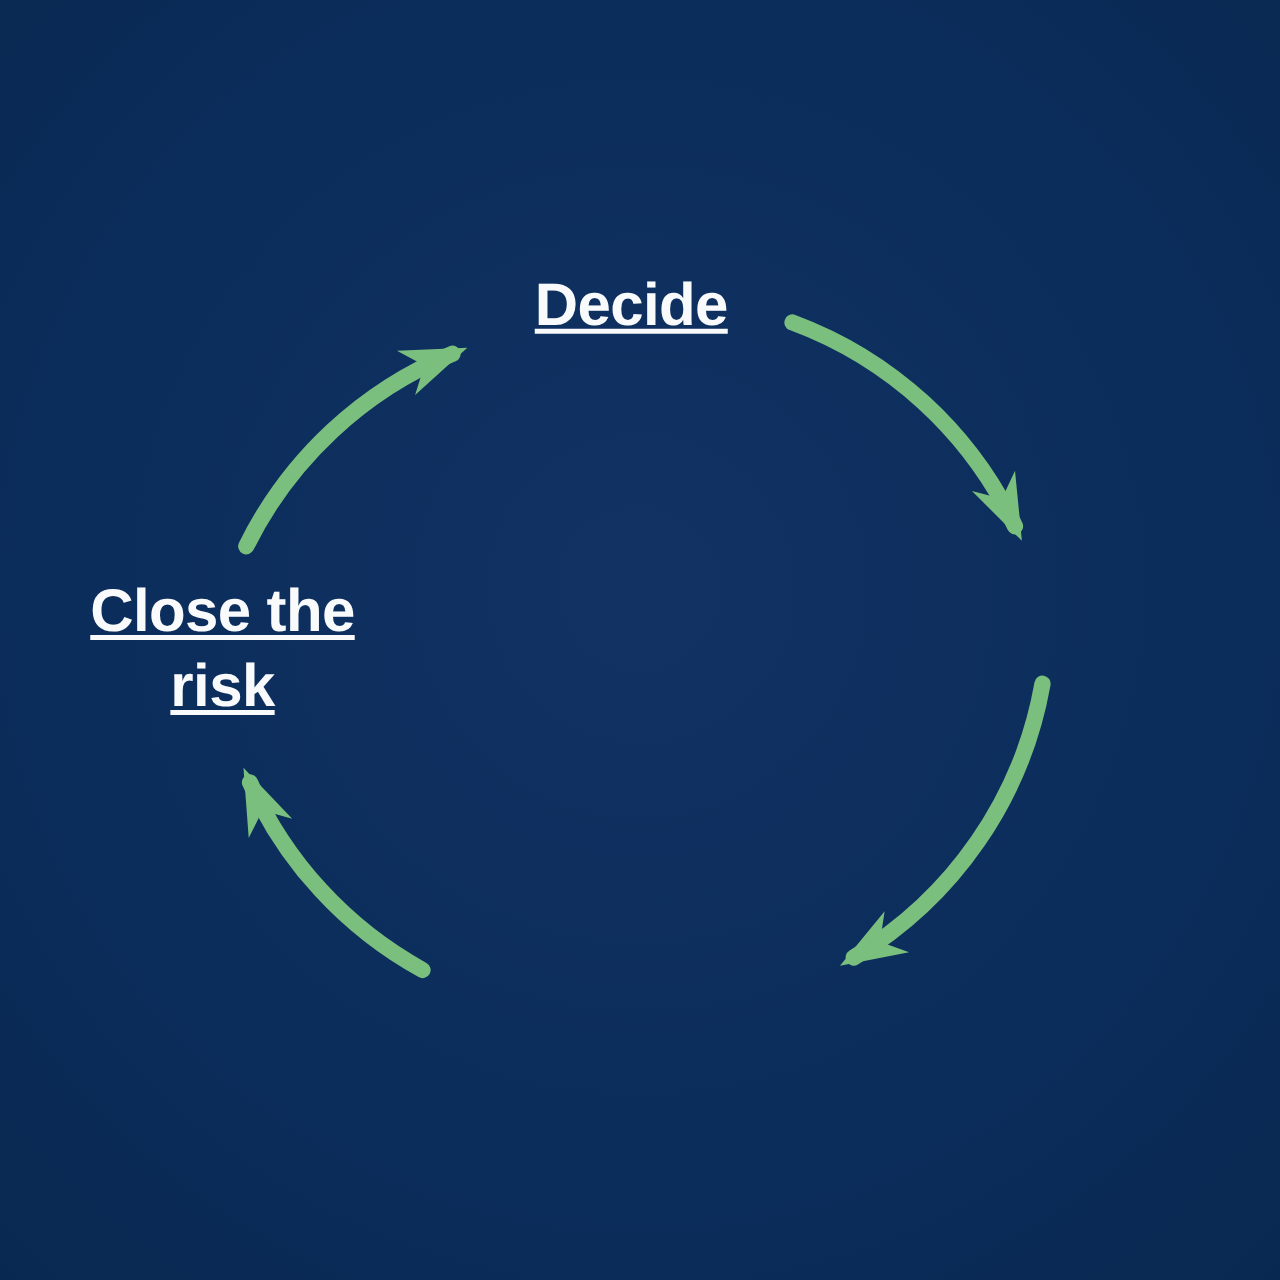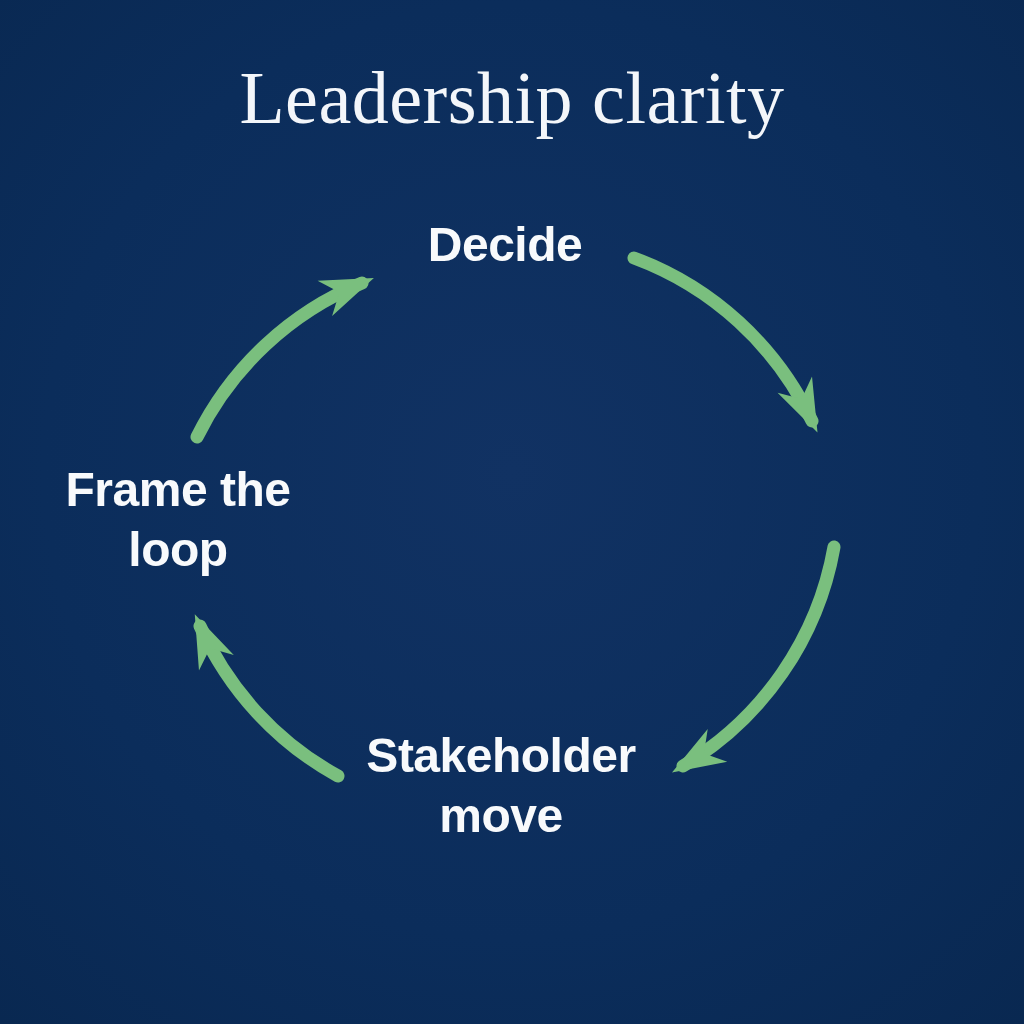--- a/index.html
+++ b/index.html
@@ -50,49 +50,48 @@
   .arrowhead-shape { fill: var(--arrow-green); }
 
   .node-label {
     position: absolute;
     text-align: center;
     font-weight: 700;
     font-size: 48px;
     line-height: 1.25;
     color: var(--label-text);
     letter-spacing: -0.5px;
+    text-decoration: underline;
   }
   .node-decide        { left: 355px; top: 215px; width: 300px; }
   .node-frame-risk    { left: 665px; top: 462px; width: 320px; }
   .node-stakeholder   { left: 341px; top: 726px; width: 320px; }
   .node-close-loop    { left: 48px;  top: 460px; width: 260px; }
 </style>
 </head>
 <body>
 
 <div class="canvas">
 
-  <h1 class="diagram-title">Leadership clarity</h1>
 
   <svg class="arrow-layer" viewBox="0 0 1024 1024" aria-hidden="true">
     <defs>
       <marker id="arrowhead" viewBox="0 0 14 10" refX="10.5" refY="5" markerWidth="58" markerHeight="42" markerUnits="userSpaceOnUse" orient="auto">
         <path class="arrowhead-shape" d="M 0.8 0.4 L 13.6 5 L 0.8 9.6 L 4.6 5 Z"></path>
       </marker>
     </defs>
 
     <path class="cycle-arc" d="M 634 258 A 320 320 0 0 1 812 421" marker-end="url(#arrowhead)"></path>
 
     <path class="cycle-arc" d="M 834 547 A 320 320 0 0 1 683 766" marker-end="url(#arrowhead)"></path>
 
     <path class="cycle-arc" d="M 338 776 A 320 320 0 0 1 200 626" marker-end="url(#arrowhead)"></path>
 
     <path class="cycle-arc" d="M 197 437 A 320 320 0 0 1 362 283" marker-end="url(#arrowhead)"></path>
   </svg>
 
   <div class="node-label node-decide">Decide</div>
 
 
-  <div class="node-label node-stakeholder">Stakeholder move</div>
 
-  <div class="node-label node-close-loop">Frame the loop</div>
+  <div class="node-label node-close-loop">Close the risk</div>
 
 </div>
 
 </body></html>

